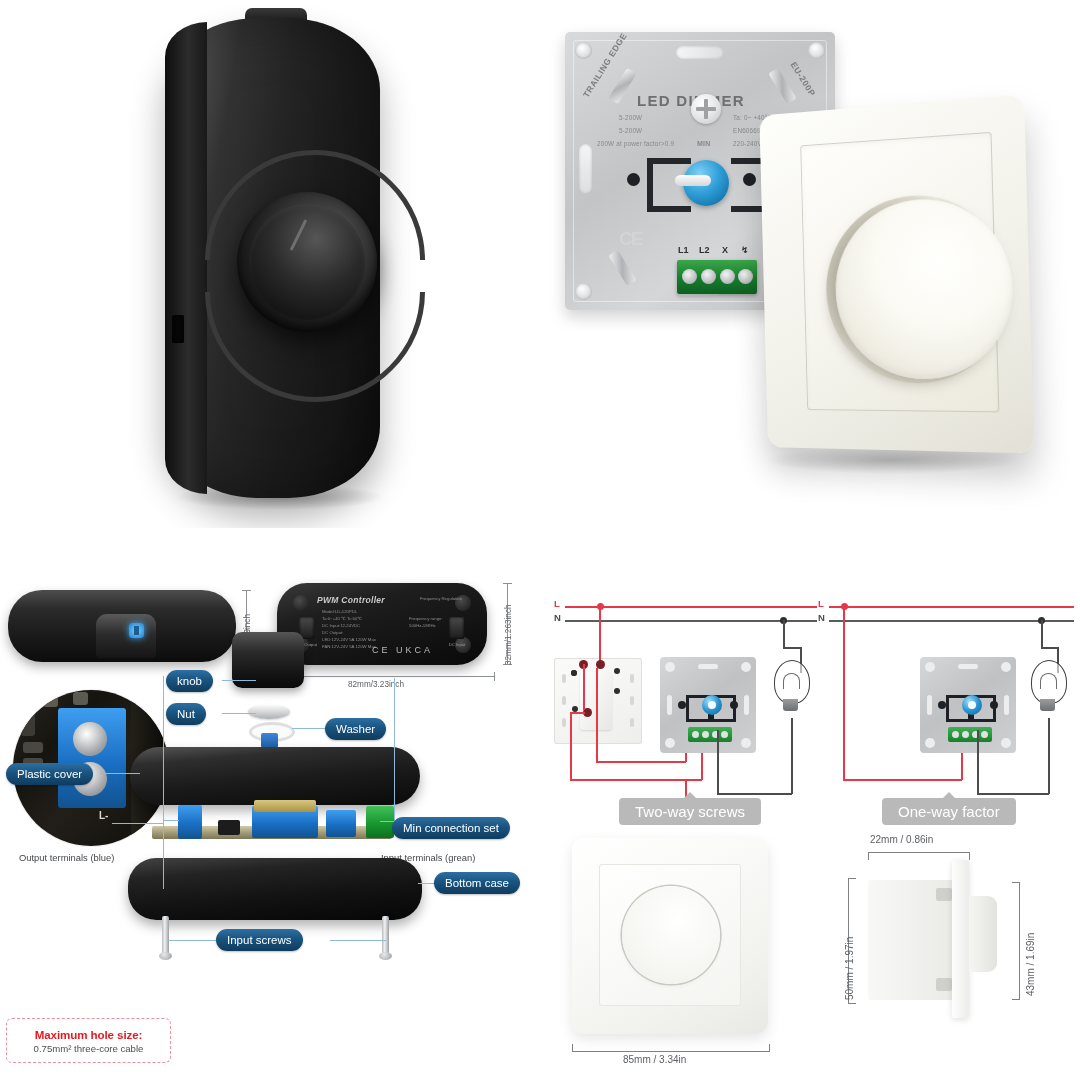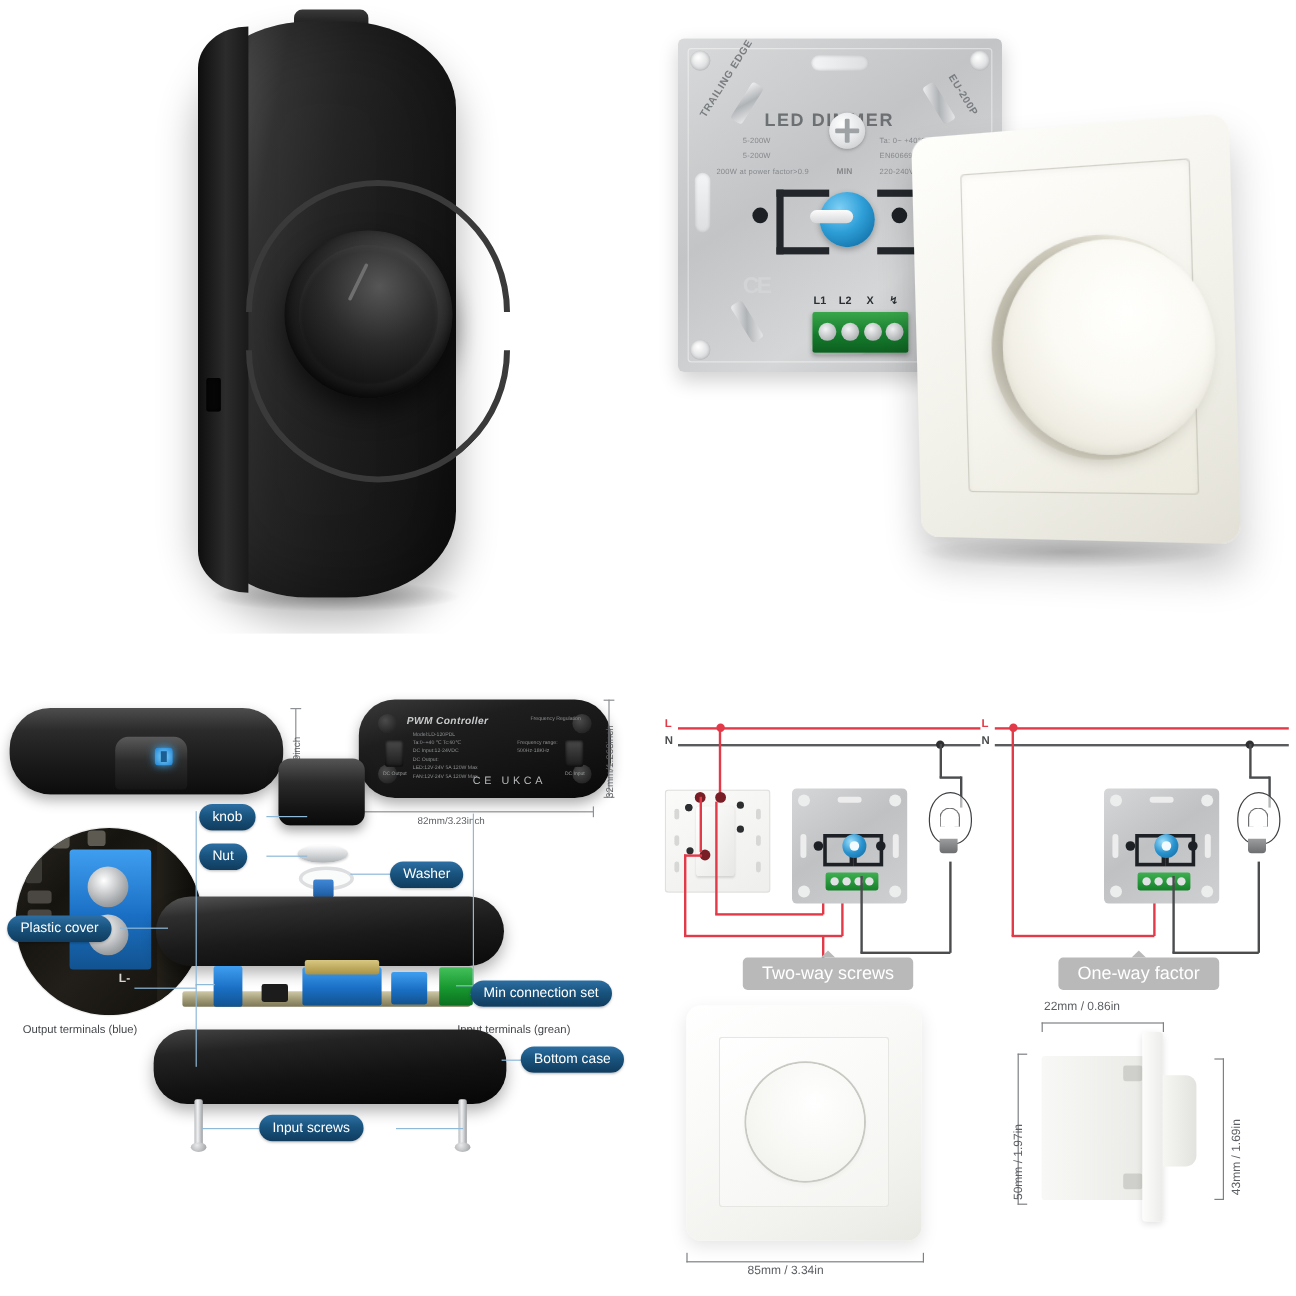--- a/index.html
+++ b/index.html
@@ -97,21 +97,21 @@
 
   .sv-body{position:absolute;left:8px;top:62px;width:228px;height:72px;border-radius:34px;
      background:linear-gradient(180deg,#4d4d4d 0%,#2b2b2b 26%,#1b1b1b 62%,#0c0c0c 100%);
      box-shadow:0 5px 11px rgba(0,0,0,.3);}
   .sv-knob{position:absolute;left:88px;top:24px;width:60px;height:44px;border-radius:11px 11px 4px 4px;
      background:linear-gradient(180deg,#5a5a5a,#2c2c2c 45%,#151515);}
   .sv-led{position:absolute;left:129px;top:95px;width:15px;height:15px;border-radius:3px;
      background:radial-gradient(circle,#7fd4ff,#1d7fd0);box-shadow:0 0 7px #3ba5ea;}
   .sv-led:after{content:"";position:absolute;left:5px;top:3px;width:5px;height:9px;background:#1b5e92;}
 
-  .bv-body{position:absolute;left:299px;top:55px;width:210px;height:82px;border-radius:30px;
+  .bv-body{position:absolute;left:277px;top:55px;width:210px;height:82px;border-radius:30px;
      background:linear-gradient(165deg,#3a3a3a 0%,#1e1e1e 30%,#141414 65%,#090909 100%);
      box-shadow:0 5px 11px rgba(0,0,0,.33);}
   .bv-screw{position:absolute;width:16px;height:16px;border-radius:50%;
      background:radial-gradient(circle at 38% 34%,#4b4b4b,#171717);}
   .bv-name{position:absolute;left:40px;top:12px;font-size:8.5px;font-weight:700;color:#c9cbcd;
      font-style:italic;letter-spacing:.3px;}
   .bv-fine{position:absolute;font-size:4.3px;color:#8d8f91;white-space:nowrap;line-height:1.55;}
   .bv-port{position:absolute;width:15px;height:22px;border-radius:2px;
      background:linear-gradient(180deg,#4a4a4a,#1c1c1c);box-shadow:inset 0 0 3px #000;}
   .bv-portlbl{position:absolute;font-size:4.2px;color:#9a9c9e;line-height:1.3;text-align:center;}
@@ -421,20 +421,24 @@
   <div class="leaderh" style="left:330px;top:412px;width:56px;"></div>
 
   <div class="badge" style="left:166px;top:142px;">knob</div>
   <div class="badge" style="left:166px;top:175px;">Nut</div>
   <div class="badge" style="left:325px;top:190px;">Washer</div>
   <div class="badge" style="left:6px;top:235px;">Plastic cover</div>
   <div class="badge" style="left:392px;top:289px;">Min connection set</div>
   <div class="badge" style="left:434px;top:344px;">Bottom case</div>
   <div class="badge" style="left:216px;top:401px;">Input screws</div>
 
+  <div class="maxhole">
+    <div class="l1">Maximum hole size:</div>
+    <div class="l2">0.75mm² three-core cable</div>
+  </div>
 </div>
 
 <div class="abs" id="br-panel">
 
 
   <div class="circuit" style="left:12px;">
     <div class="lbl-ln" style="left:2px;top:-4px;color:#e23a48;">L</div>
     <div class="lbl-ln" style="left:2px;top:10px;color:#4a4c4e;">N</div>
     <div class="wire-l" style="left:13px;top:4px;width:252px;"></div>
     <div class="wire-n" style="left:13px;top:18px;width:252px;"></div>

